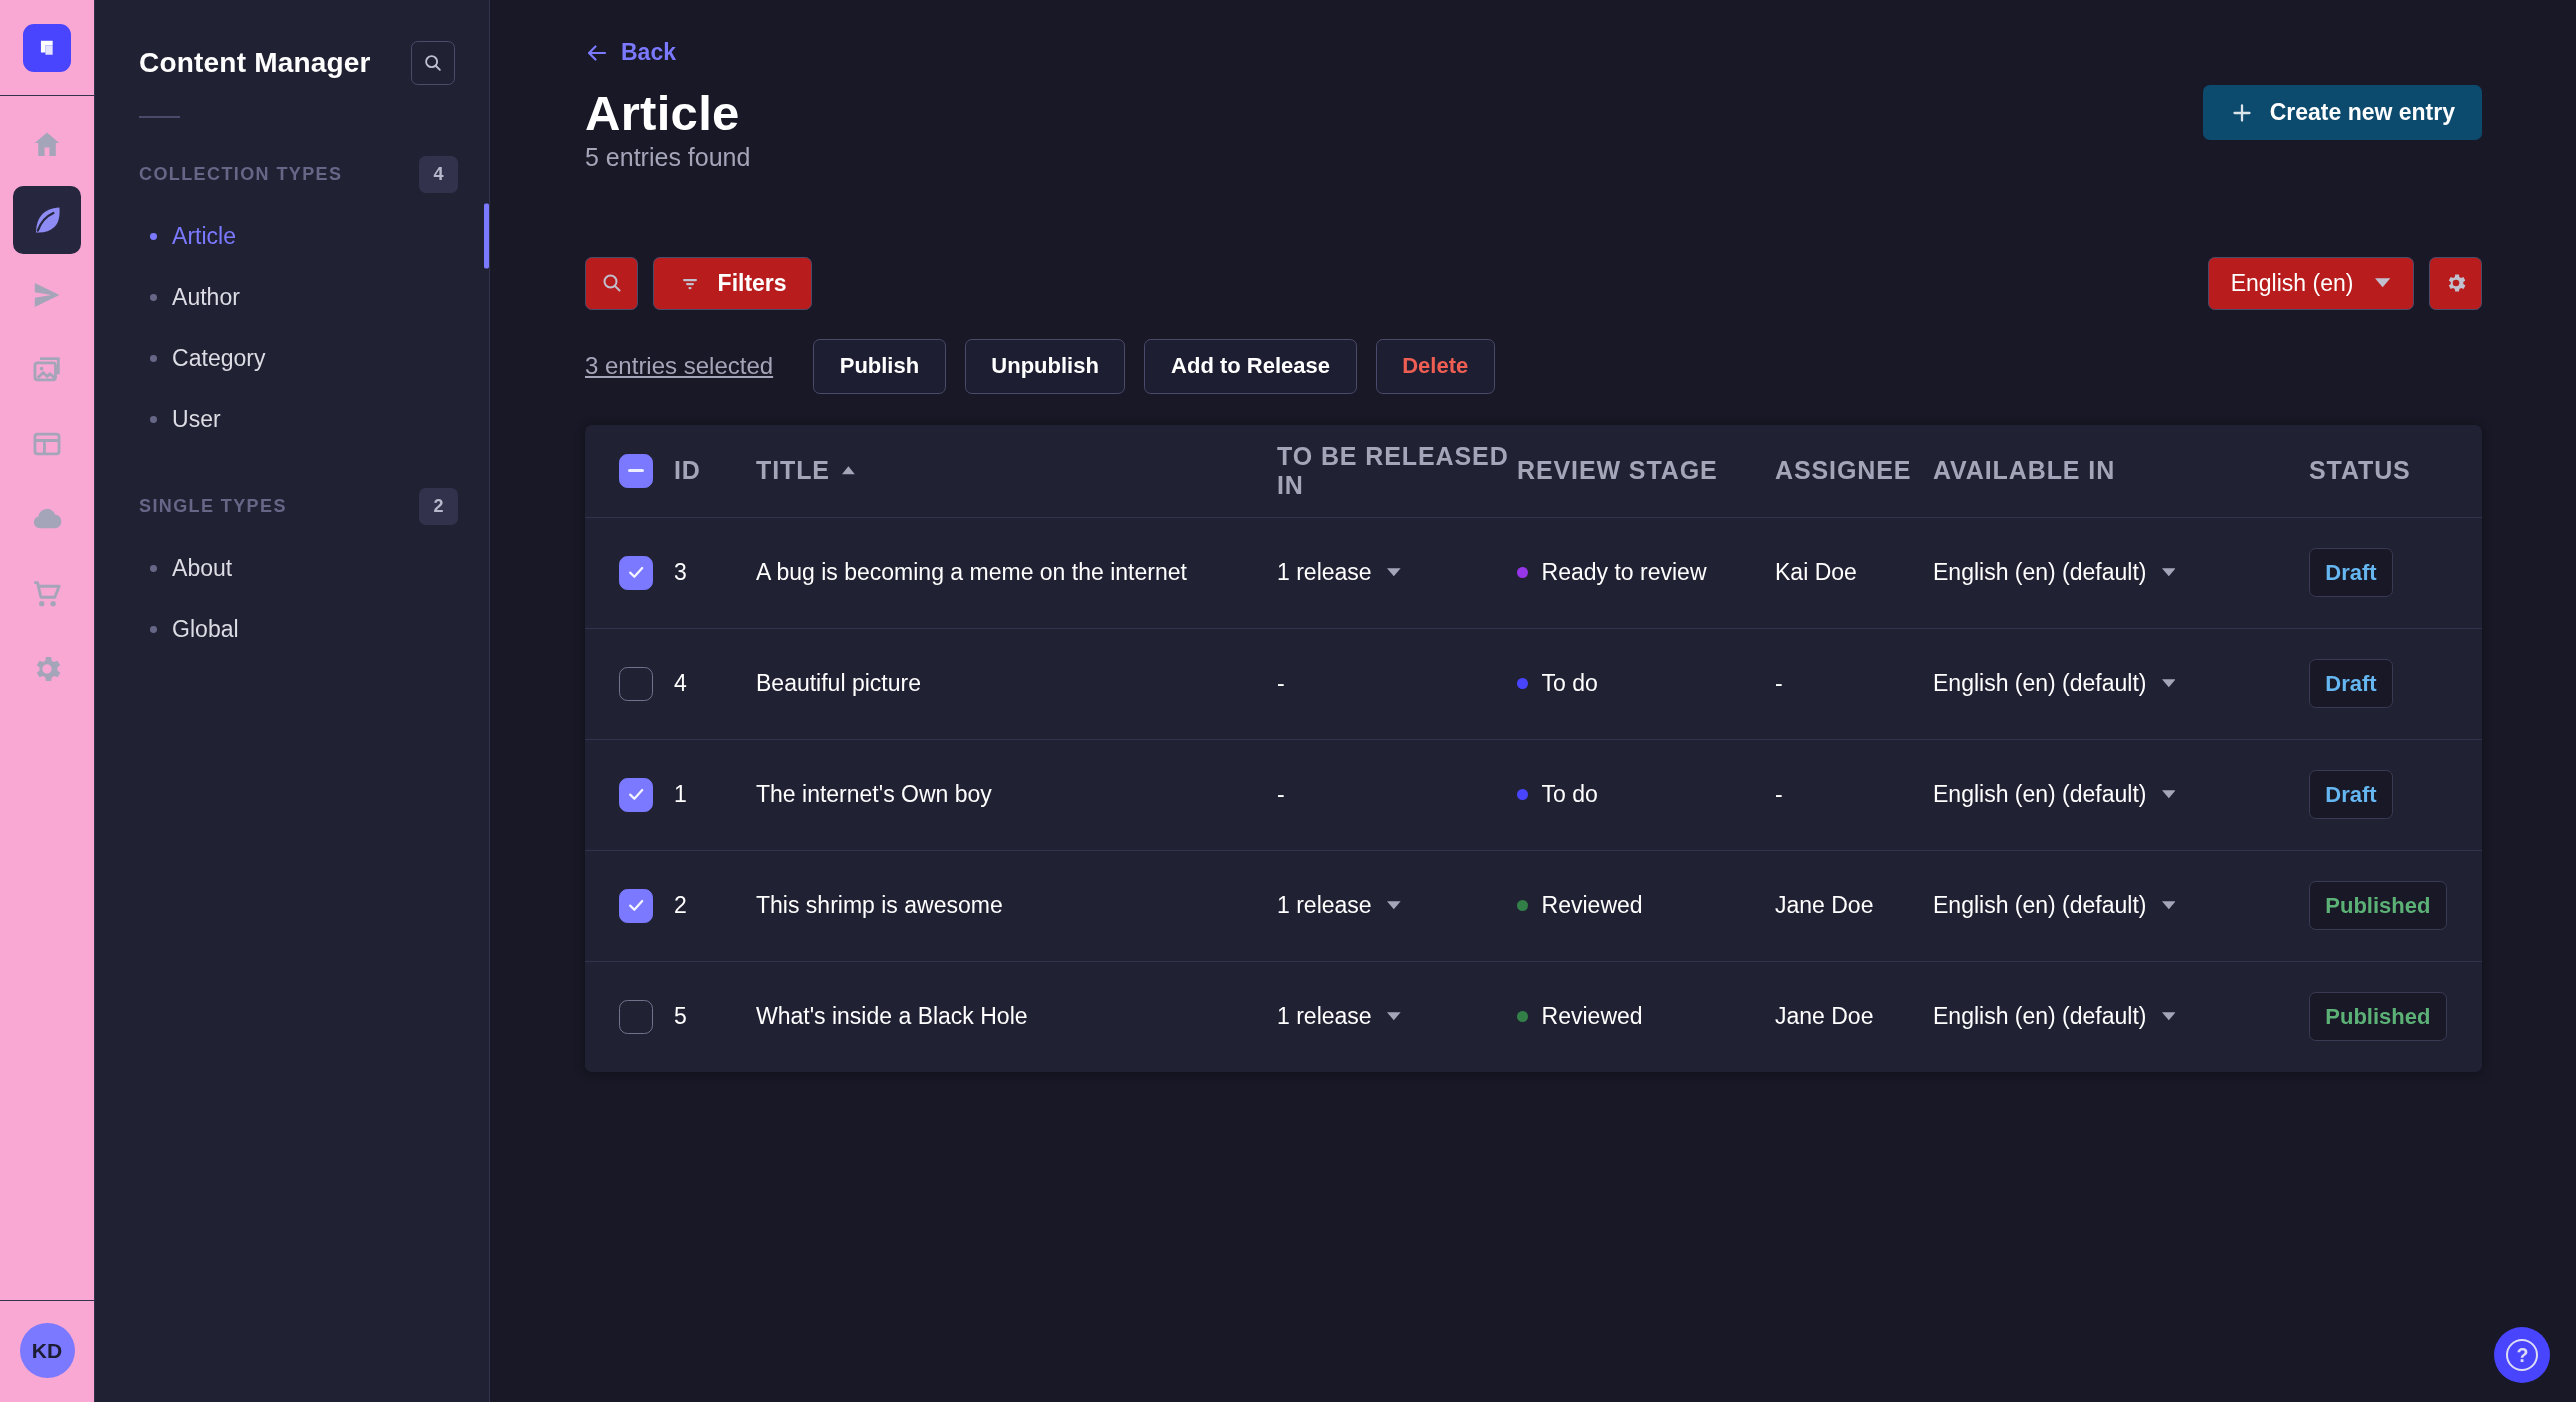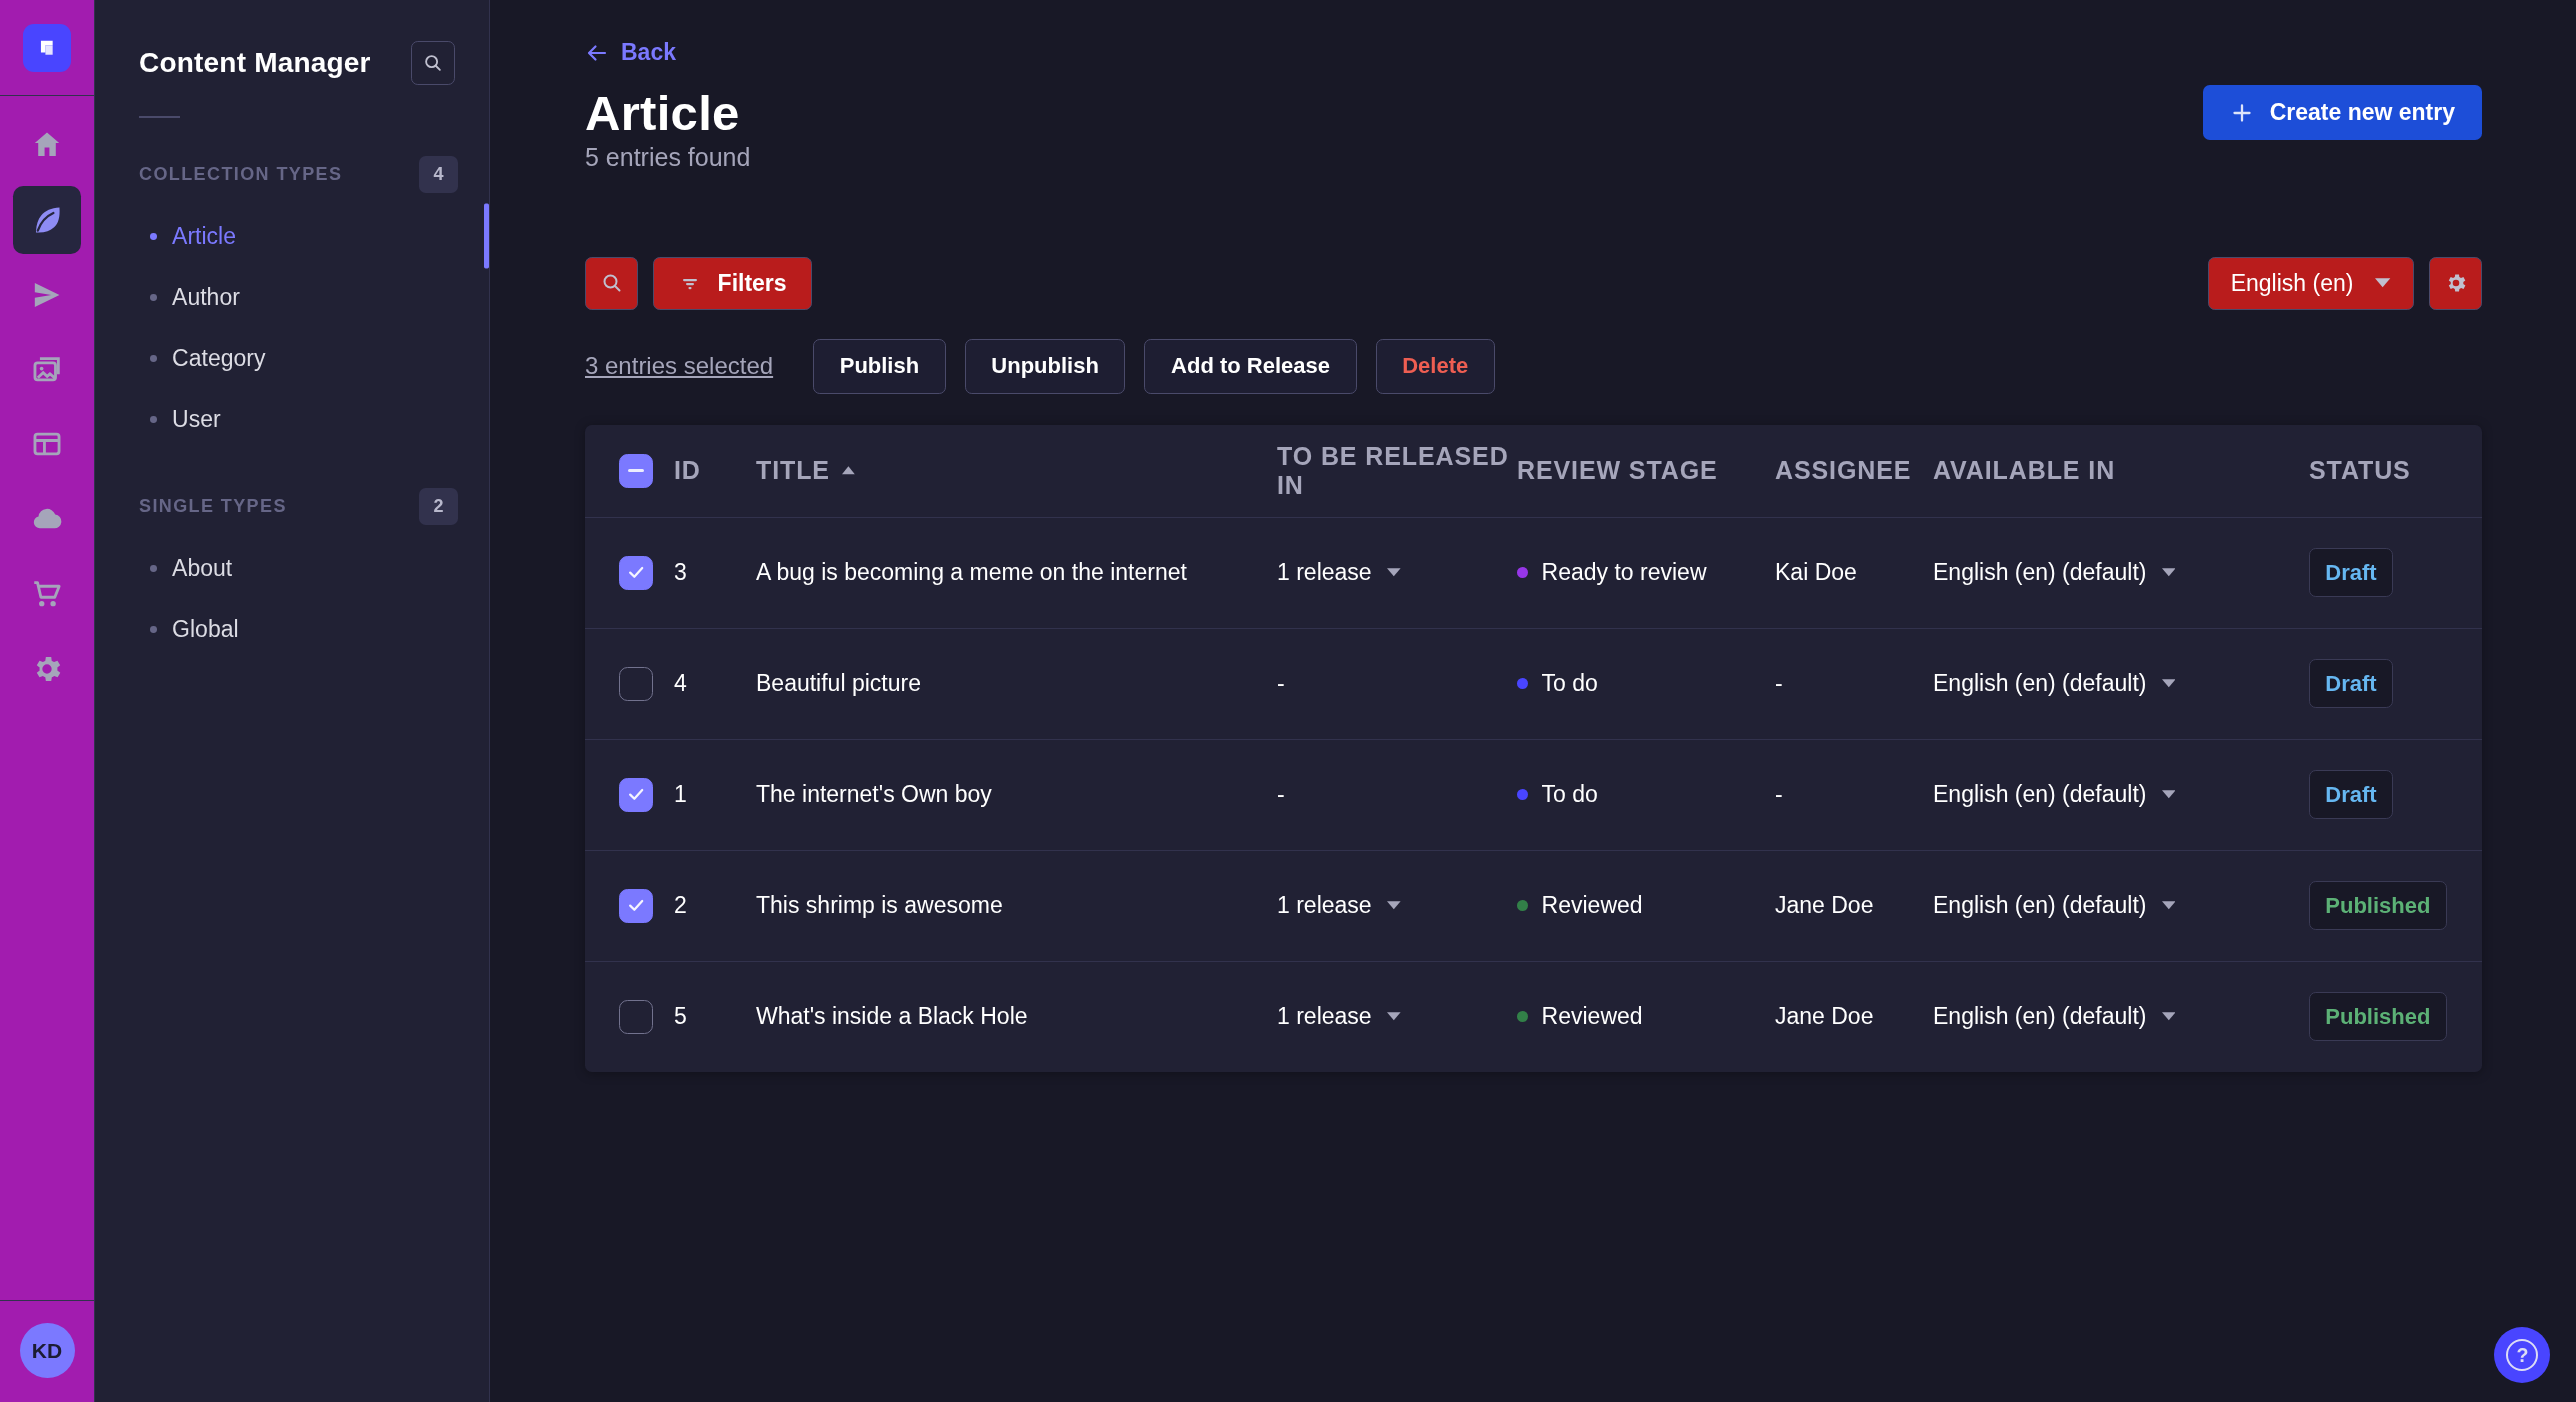--- a/index.html
+++ b/index.html
@@ -1,21 +1,21 @@
 <!DOCTYPE html>
 <html style="font-size:13.6px"><head>
 <meta charset="utf-8">
 <style>
   * { margin:0; padding:0; box-sizing:border-box; }
   html,body { width:2576px; height:1402px; overflow:hidden; background:#181826;
     font-family:"Liberation Sans", sans-serif; color:#ffffff; }
   .app { display:flex; width:100%; height:100%; }
 
   
-  .rail { width:95px; background:#a21caf; border-right:0.9px solid #32324d;
+  .rail { width:95px; background:#f9a8d4; border-right:0.9px solid #32324d;
     display:flex; flex-direction:column; align-items:center; flex-shrink:0; }
   .rail-logo-wrap { height:96px; width:100%; display:flex; align-items:center; justify-content:center;
     border-bottom:0.9px solid #32324d; }
   .rail-logo { width:48px; height:48px; border-radius:11px; background:#4945ff;
     display:flex; align-items:center; justify-content:center; }
   .rail-nav { display:flex; flex-direction:column; gap:6.8px; margin-top:15.3px; align-items:center; }
   .rail-item { width:68px; height:68px; border-radius:10.2px; display:flex; align-items:center;
     justify-content:center; color:#a5a5ba; cursor:pointer; }
   .rail-item.active { background:#26263f; color:#8e8cf4; }
   .rail-item svg { width:34px; height:34px; }
@@ -45,21 +45,21 @@
   .nav-item.active .bullet { background:#7b79ff; }
   .nav-item.active::after { content:""; position:absolute; right:0; top:50%; transform:translateY(-50%);
     width:5.1px; height:65px; background:#7b79ff; border-radius:1.7px; }
 
   
   .main { flex:1; padding:39px 94px 0 95px; position:relative; }
   .back-link { display:inline-flex; align-items:center; gap:12px; color:#7b79ff; font-size:23px;
     font-weight:600; cursor:pointer; }
   .title-row { display:flex; align-items:center; justify-content:space-between; margin-top:17px; }
   h1 { font-size:49px; font-weight:bold; letter-spacing:0.3px; }
-  .primary-btn { display:flex; align-items:center; gap:15.3px; background:#1d4ed8; border:none;
+  .primary-btn { display:flex; align-items:center; gap:15.3px; background:#0c4a6e; border:none;
     border-radius:6.8px; height:55px; padding:0 27px; color:#fff; font-size:23px; font-weight:600; cursor:pointer; }
   .subtitle { margin-top:2px; font-size:25px; color:#a5a5ba; }
 
   .toolbar { display:flex; align-items:center; justify-content:space-between; margin-top:85px; }
   .toolbar-left, .toolbar-right { display:flex; align-items:center; gap:15.3px; }
   .ctrl { height:53px; border:0.9px solid #4a4a6a; border-radius:6.8px; background:#b91c1c;
     display:flex; align-items:center; justify-content:center; color:#fff; cursor:pointer; }
   .ctrl.square { width:53px; }
   .filters-btn { gap:15.3px; padding:0 24px; font-size:23px; font-weight:600; }
   .locale-select { gap:22px; padding:0 22px; font-size:23px; }

